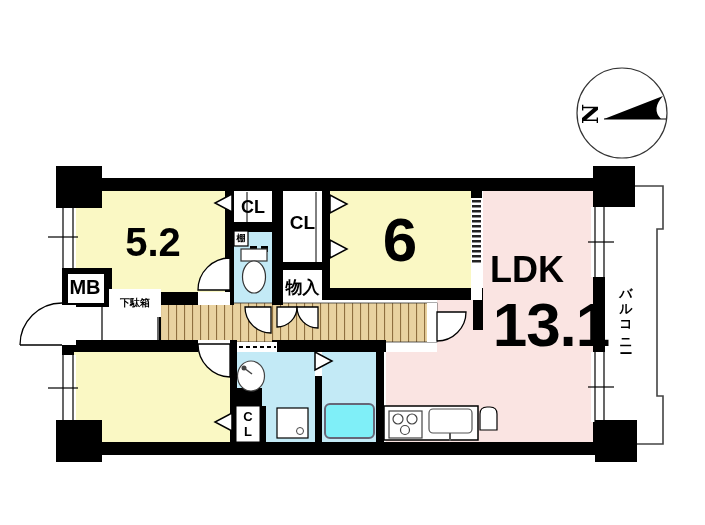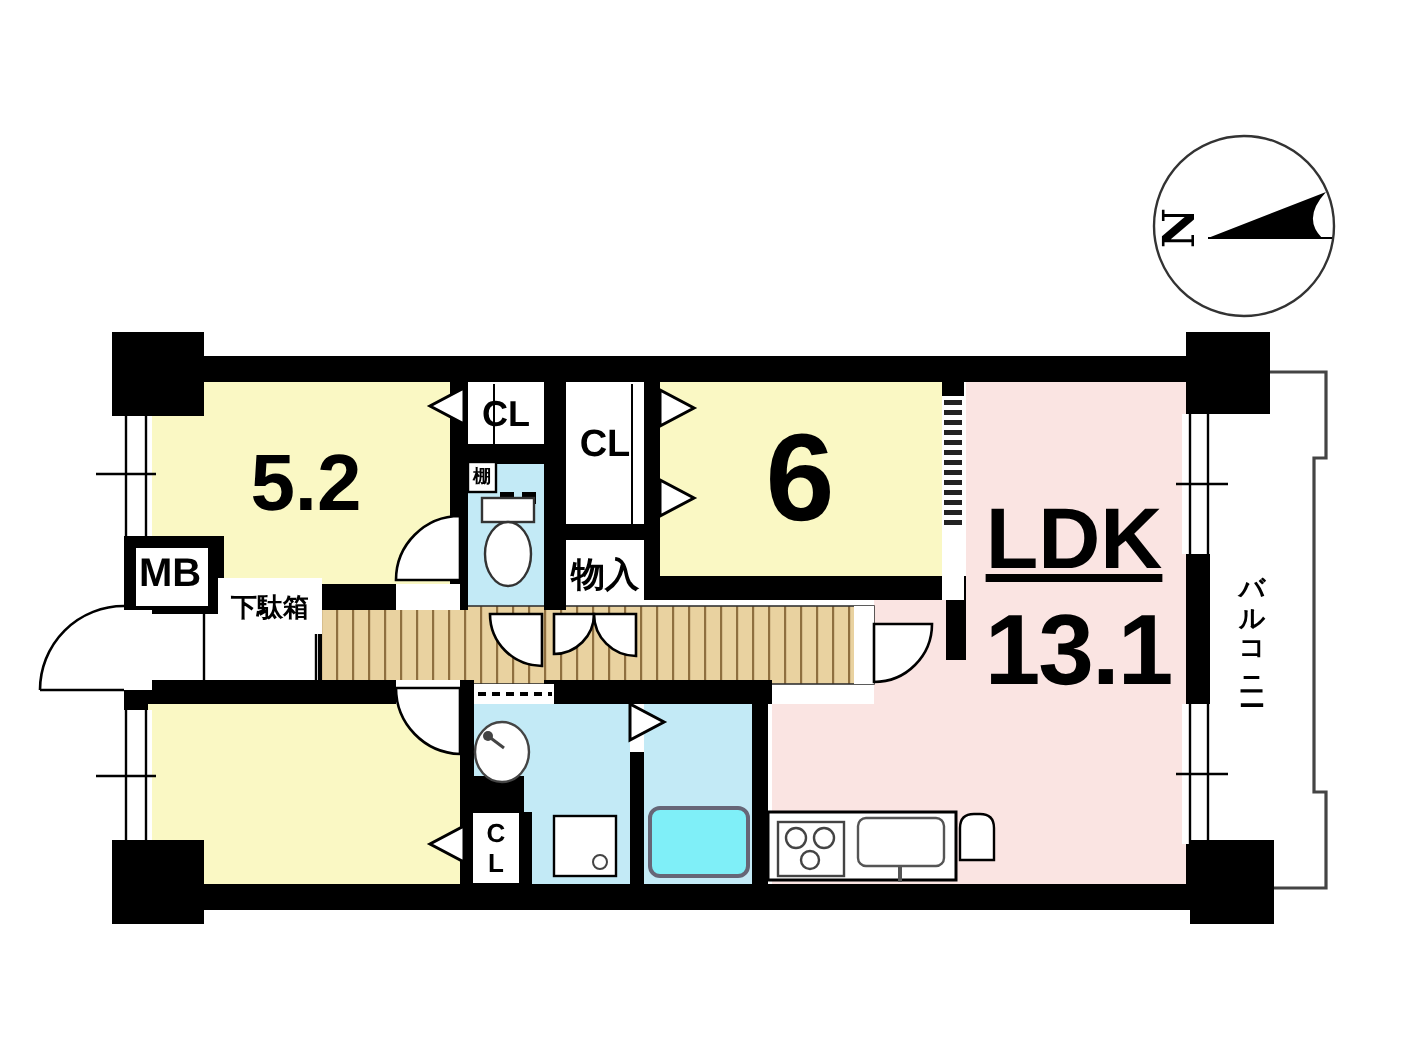--- a/index.html
+++ b/index.html
@@ -171,22 +171,22 @@
     <circle cx="622" cy="113" r="45" fill="none" stroke="#333" stroke-width="1.2"></circle>
     <line x1="604" y1="119" x2="666" y2="119" stroke="#000" stroke-width="1"></line>
     <path d="M604,119 L663,96 Q651,109 661,119 Z" fill="#000"></path>
   </g>
 </svg>
 
 <div class="lbl" style="left:92px;top:206px;width:122px;height:72px;font-size:40px;">5.2</div>
 <div class="lbl" style="left:234px;top:193px;width:38px;height:28px;font-size:18px;">CL</div>
 <div class="lbl" style="left:283px;top:206px;width:39px;height:32px;font-size:19px;">CL</div>
 <div class="lbl" style="left:352px;top:198px;width:96px;height:84px;font-size:62px;">6</div>
-<div class="lbl" style="left:489px;top:248px;width:96px;height:44px;font-size:43px;text-decoration:underline;">LDK</div>
-<div class="lbl tight" style="left:480px;top:292px;width:118px;height:66px;font-size:50px;text-align:center;">13.1</div>
+<div class="lbl" style="left:479px;top:248px;width:96px;height:44px;font-size:36px;">LDK</div>
+<div class="lbl tight" style="left:492px;top:292px;width:118px;height:66px;font-size:62px;text-align:center;">13.1</div>
 <div class="lbl vtext" style="left:613px;top:266px;width:26px;height:96px;font-size:13px;">バルコニー</div>
 <div class="lbl" style="left:66px;top:272px;width:38px;height:30px;font-size:20px;">MB</div>
-<div class="lbl bgwhite" style="left:109px;top:289px;width:52px;height:28px;font-size:13px;">下駄箱</div>
+<div class="lbl bgwhite" style="left:109px;top:289px;width:52px;height:28px;font-size:10px;">下駄箱</div>
 <div class="lbl" style="left:283px;top:271px;width:39px;height:32px;font-size:17px;">物入</div>
 <div class="lbl" style="left:234px;top:231px;width:14px;height:15px;font-size:9px;">棚</div>
 <div class="lbl vtext" style="left:236px;top:406px;width:24px;height:36px;font-size:13px;letter-spacing:0;">CL</div>
 <div class="lbl rotn" style="left:577px;top:101px;width:26px;height:26px;font-size:22px;">N</div>
 </div>
 
 </body></html>

